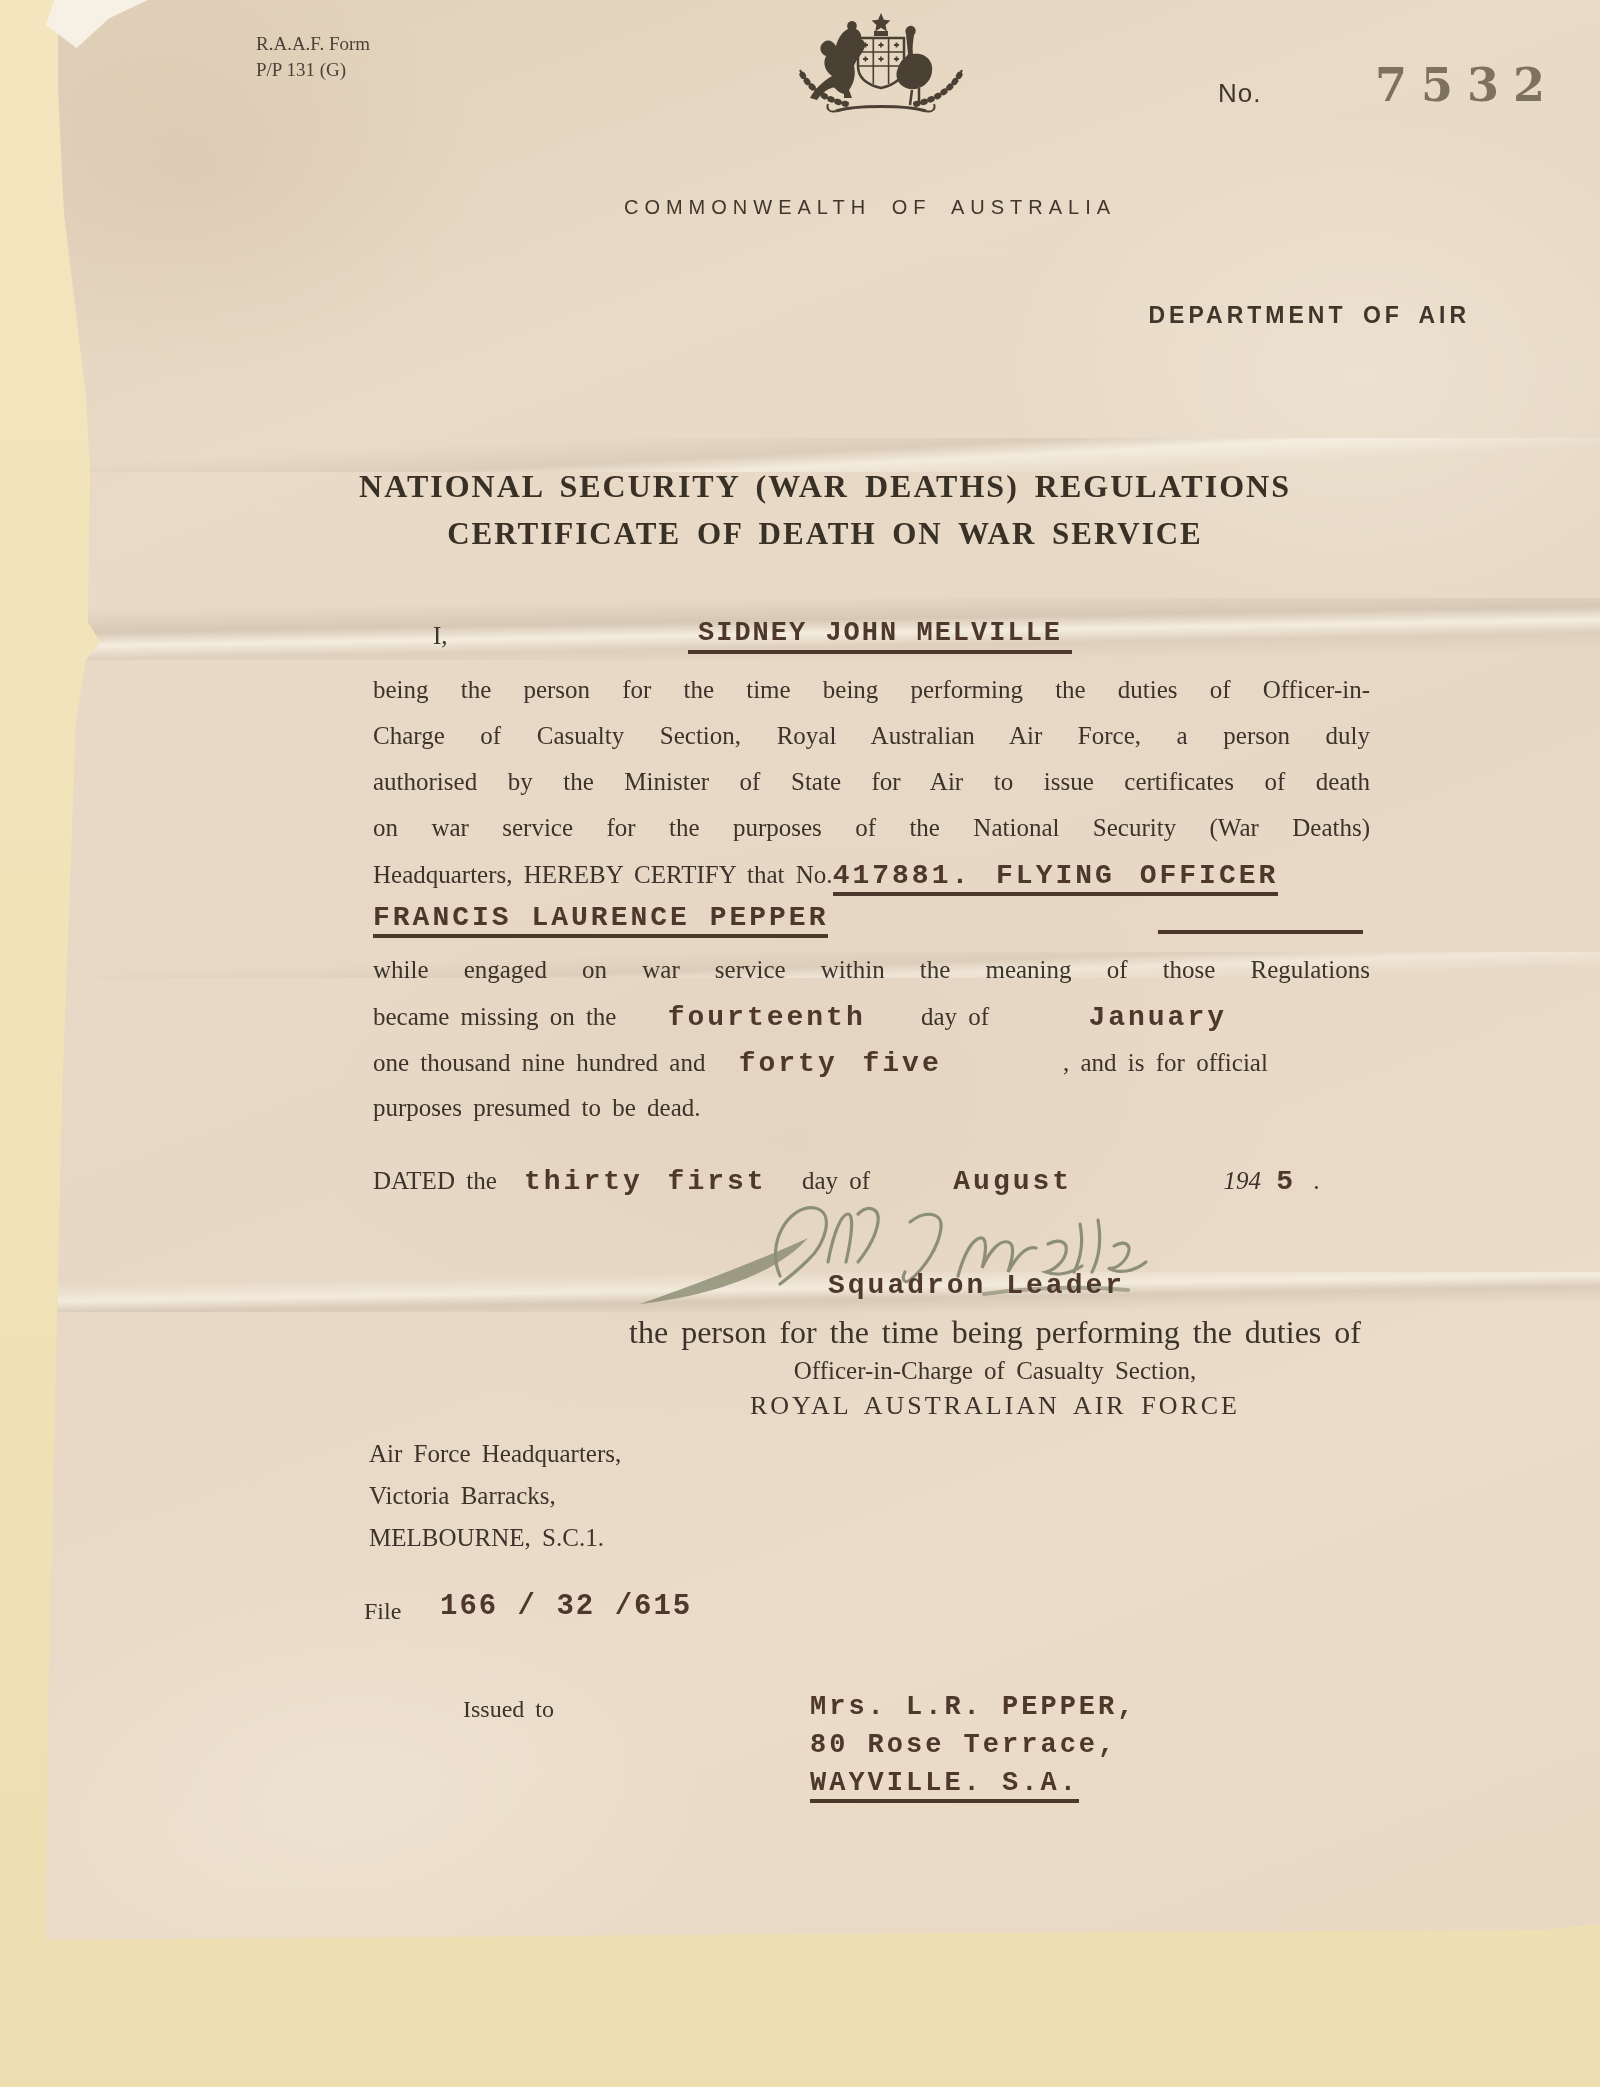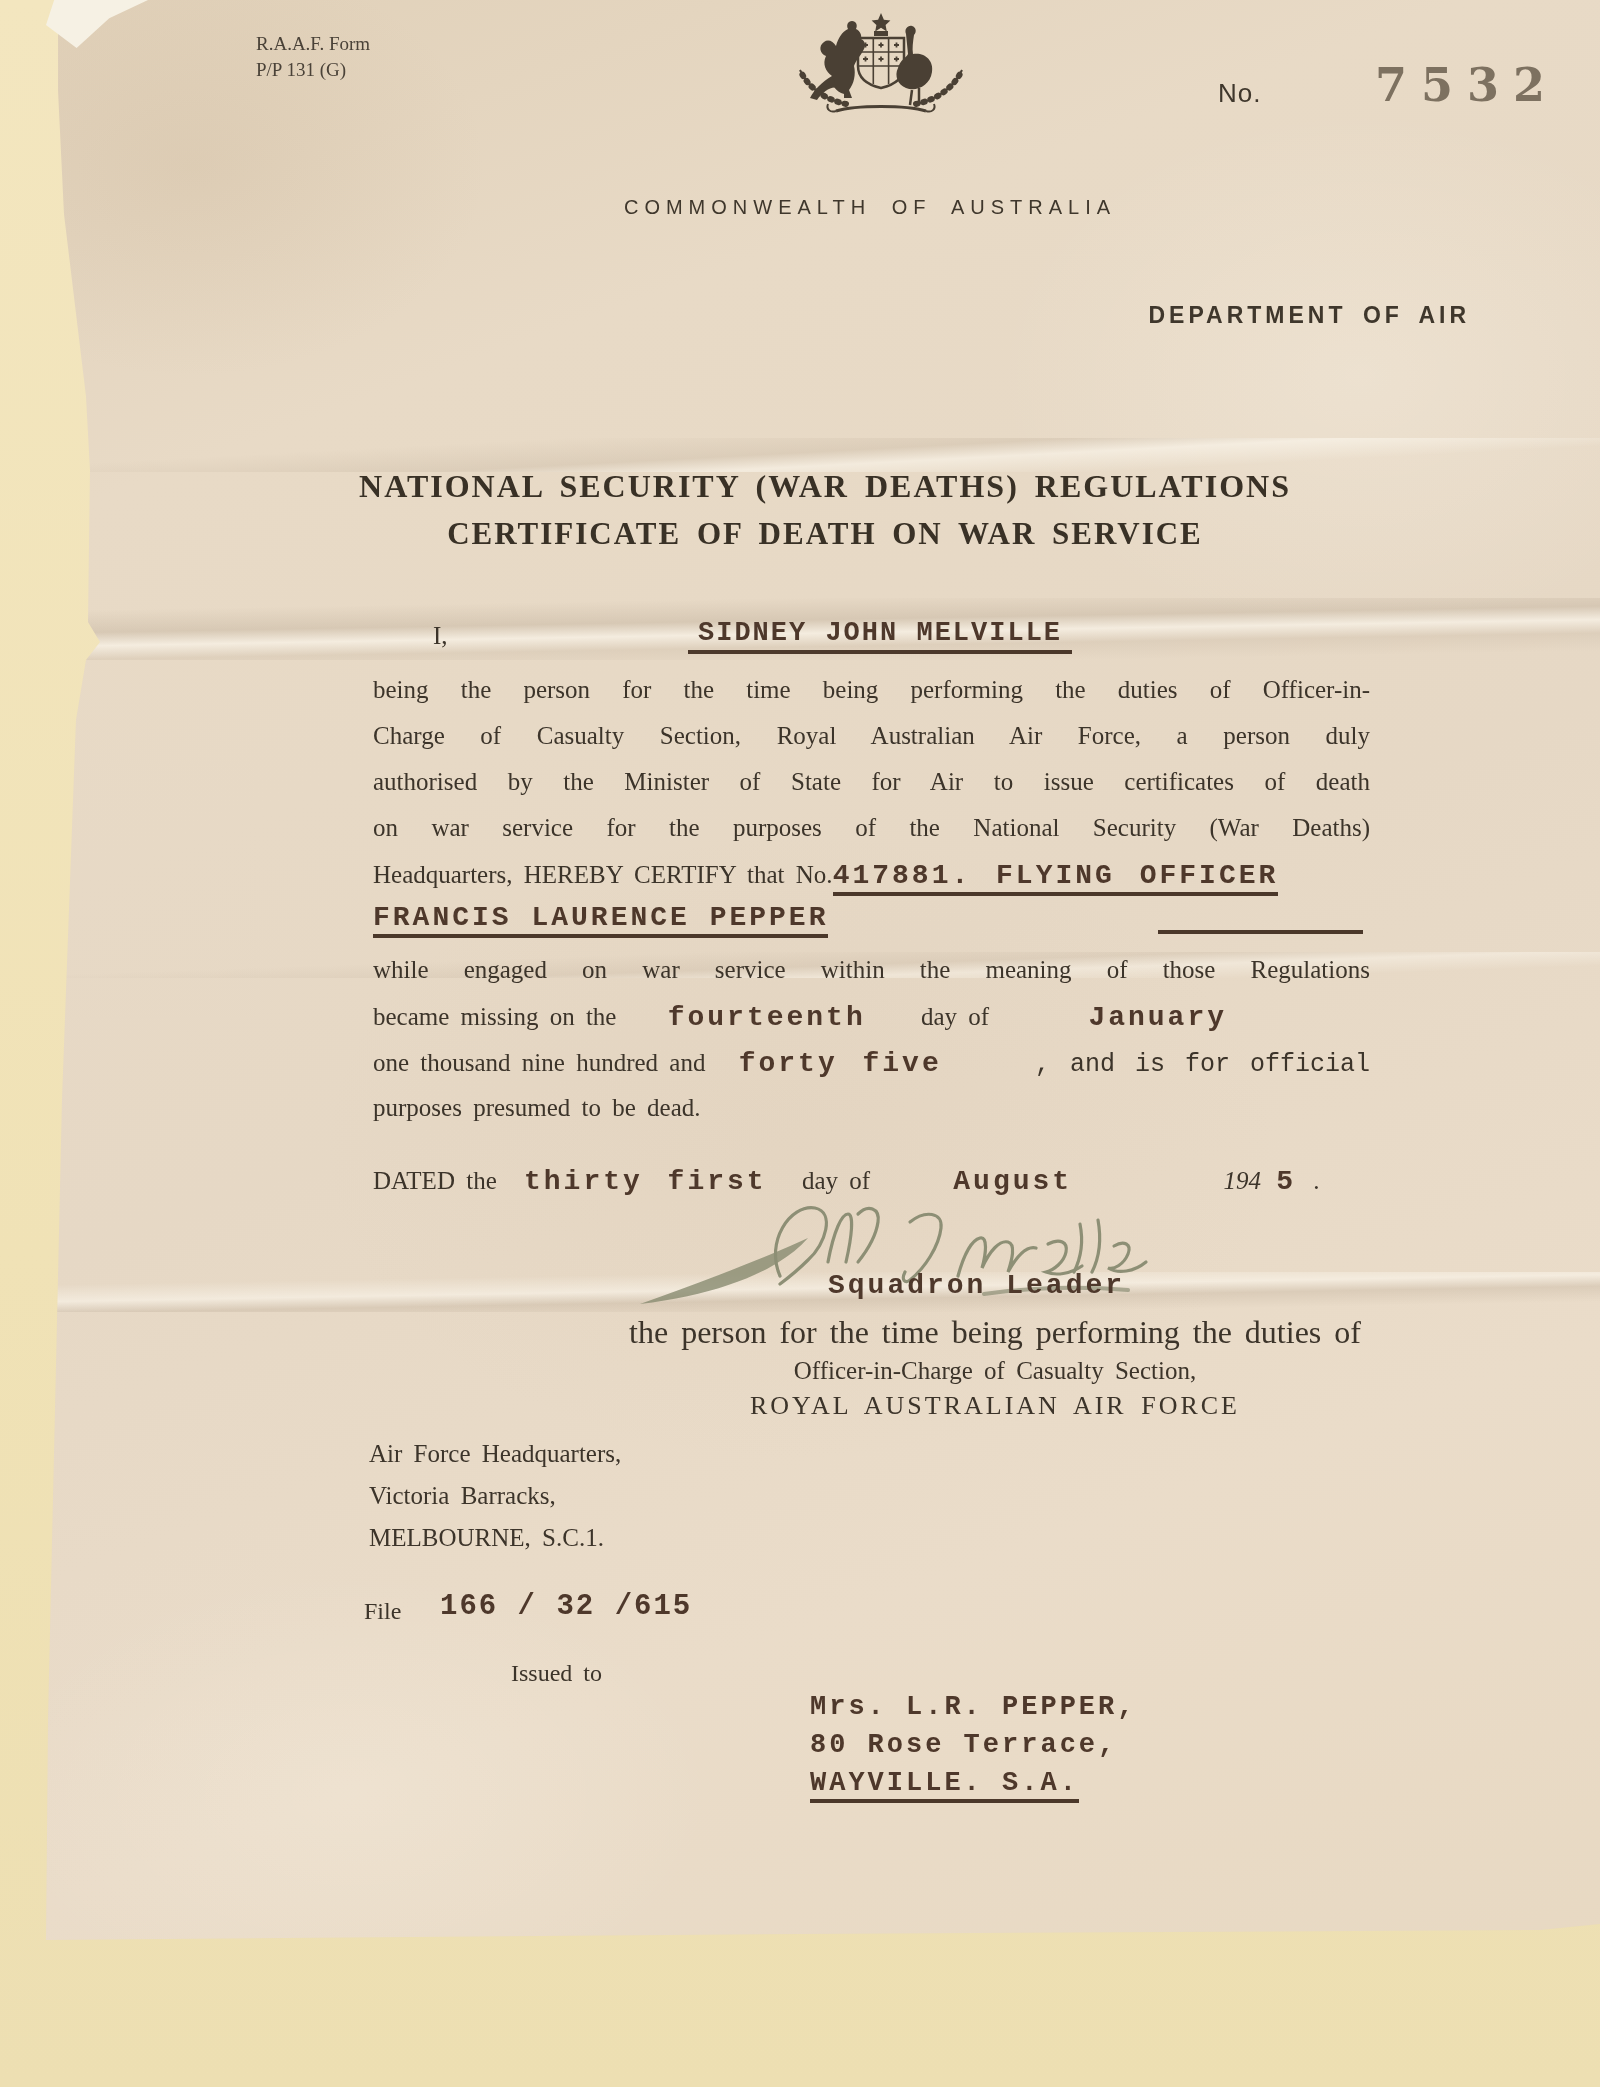--- a/index.html
+++ b/index.html
@@ -98,21 +98,21 @@
     <div class="abs serif jline" style="left:373px;top:956px;">while engaged on war service within the meaning of those Regulations</div>
     <div class="abs serif" style="left:373px;top:1002px;">
       <span>became missing on the</span>
       <span class="typed" style="margin-left:40px;font-size:28px;">fourteenth</span>
       <span style="margin-left:44px;">day of</span>
       <span class="typed" style="margin-left:88px;font-size:28px;font-family:Liberation Mono, monospace;">January</span>
     </div>
     <div class="abs serif" style="left:373px;top:1048px;">
       <span>one thousand nine hundred and</span>
       <span class="typed" style="margin-left:22px;font-size:28px;">forty five</span>
-      <span style="margin-left:82px;font-family:Liberation Mono, monospace;">, and is for official</span>
+      <span style="margin-left:110px;">, and is for official</span>
     </div>
     <div class="abs serif" style="left:373px;top:1094px;">purposes presumed to be dead.</div>
 
     <div class="abs serif" style="left:373px;top:1166px;">
       <span>DATED the</span>
       <span class="typed" style="margin-left:16px;font-size:28px;">thirty first</span>
       <span style="margin-left:24px;">day of</span>
       <span class="typed" style="margin-left:72px;font-size:28px;">August</span>
       <span style="margin-left:140px;font-style:italic;">194</span>
       <span class="typed" style="margin-left:4px;font-size:28px;">5</span>
@@ -146,21 +146,21 @@
 
     <div class="abs" style="left:369px;top:1433px;line-height:42px;">
       <div class="serif">Air Force Headquarters,</div>
       <div class="serif">Victoria Barracks,</div>
       <div class="serif">MELBOURNE, S.C.1.</div>
     </div>
 
     <div class="abs serif" style="left:364px;top:1598px;font-size:24px;">File</div>
     <div class="abs typed" style="left:440px;top:1590px;font-size:29px;letter-spacing:2px;">166 / 32 /615</div>
 
-    <div class="abs serif" style="left:463px;top:1660px;font-size:24px;margin-left:48px;">Issued to</div>
+    <div class="abs serif" style="left:463px;top:1696px;font-size:24px;">Issued to</div>
     <div class="abs" style="left:810px;top:1688px;line-height:38px;">
       <div class="typed" style="font-size:27px;">Mrs. L.R. PEPPER,</div>
       <div class="typed" style="font-size:27px;">80 Rose Terrace,</div>
       <div class="typed" style="font-size:27px;"><span class="u">WAYVILLE. S.A.</span></div>
     </div>
 
   </div>
 
   <div class="torn"></div>
 

